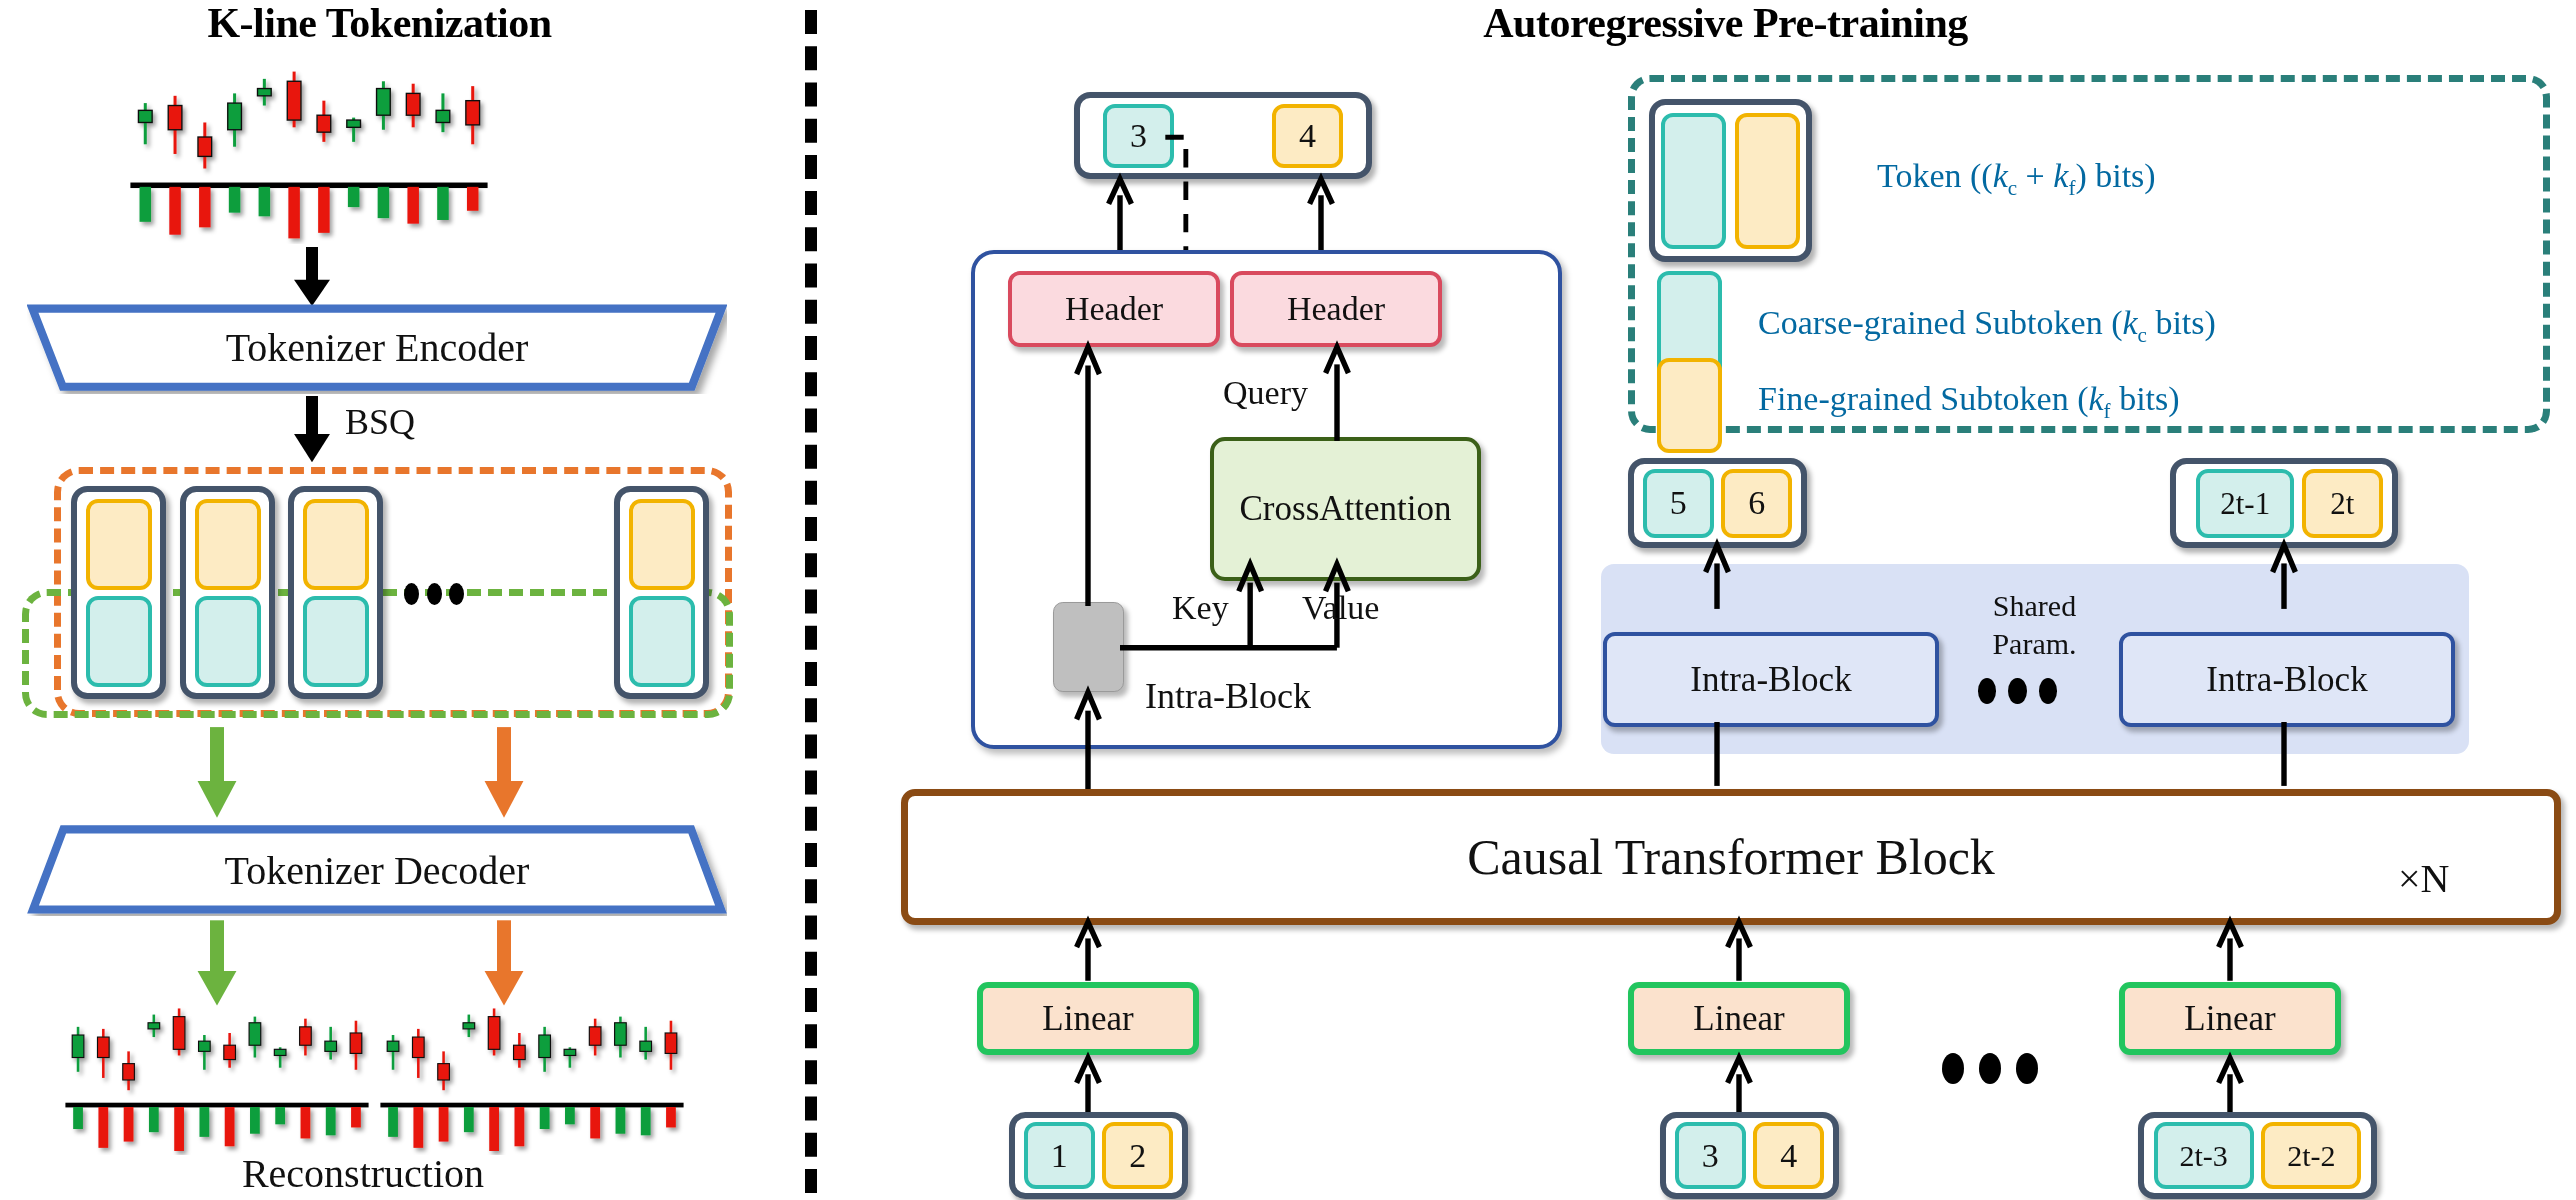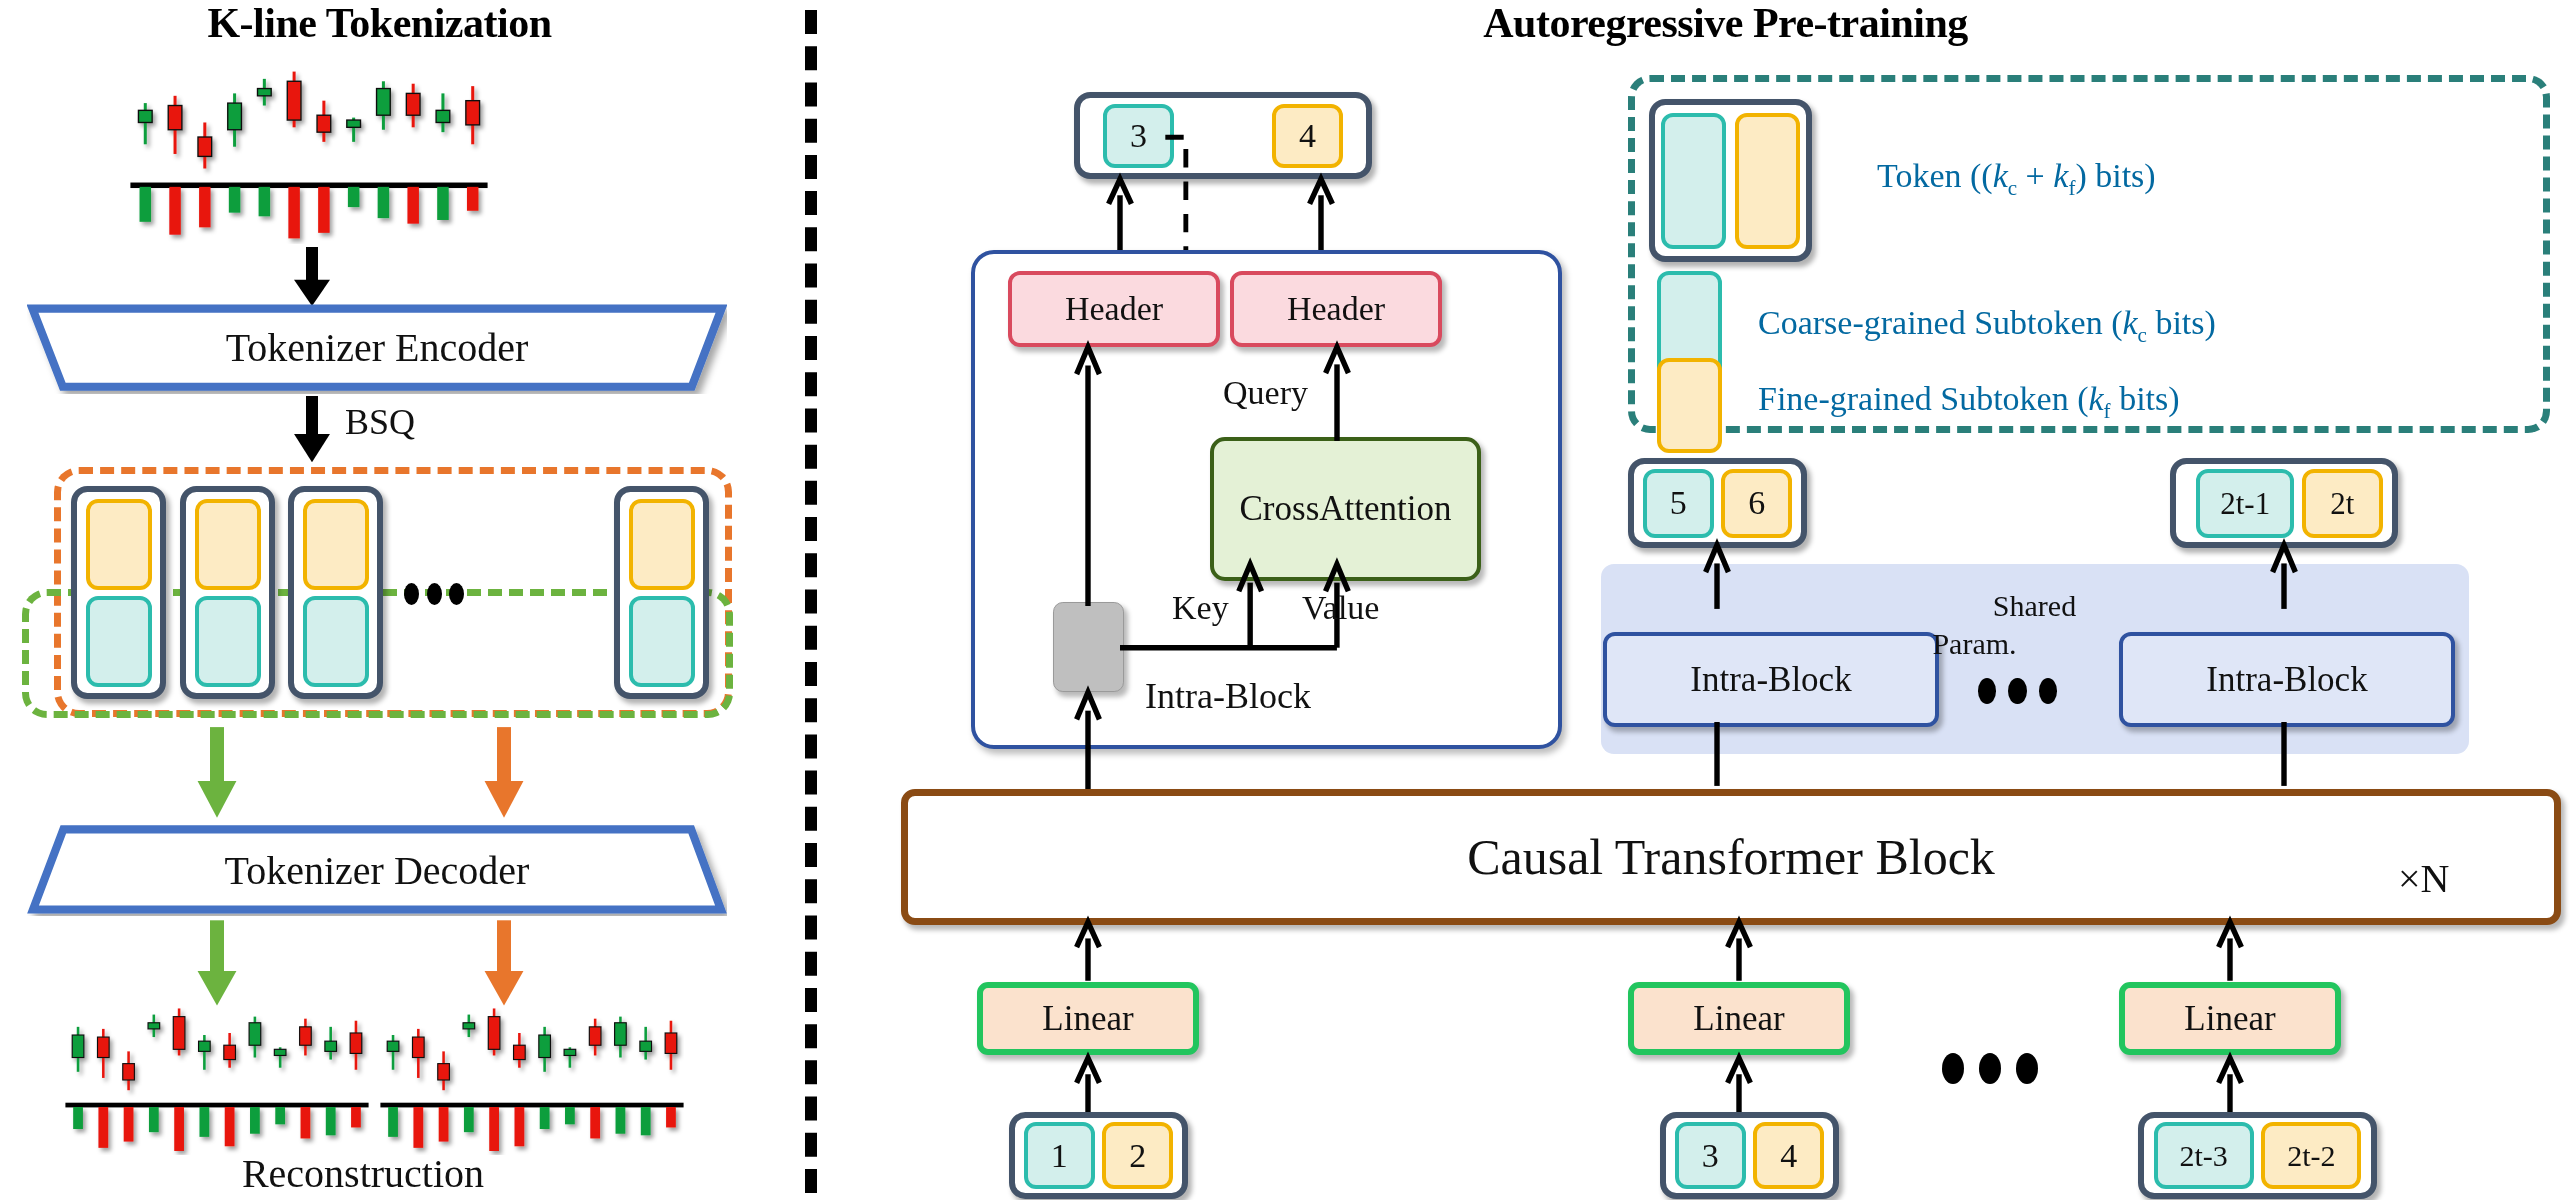--- a/index.html
+++ b/index.html
@@ -420,21 +420,21 @@
   <svg width="38" height="65" viewBox="0 0 70 120">
     <path d="M35 118 L35 34" stroke="#000" stroke-width="10" fill="none"></path>
     <path d="M14 50 L35 0 L56 50" stroke="#000" stroke-width="10" fill="none"></path>
   </svg>
 </div>
 
 <div class="abs rbox intra" style="left:1603px;top:632px;width:336px;height:95px;">Intra-Block</div>
 <div class="abs rbox intra" style="left:2119px;top:632px;width:336px;height:95px;">Intra-Block</div>
 
 <div class="abs ctr" style="left:1953px;top:589px;width:163px;height:33px;font-size:30px;color:#111;text-align:right;">Shared</div>
-<div class="abs ctr" style="left:1893px;top:627px;width:163px;height:33px;font-size:30px;color:#111;">Param.</div>
+<div class="abs ctr" style="left:1953px;top:627px;width:163px;height:33px;font-size:30px;color:#111;">Param.</div>
 <div class="abs dots" style="left:1978px;top:678px;">
   <span class="dot" style="width:18.4px;height:26px;margin-right:12px;"></span>
   <span class="dot" style="width:18.4px;height:26px;margin-right:12px;"></span>
   <span class="dot" style="width:18.4px;height:26px;"></span>
 </div>
 
 <div class="abs arrow" style="left:1698px;top:722px;">
   <svg width="38" height="65" viewBox="0 0 70 120">
     <path d="M35 118 L35 0" stroke="#000" stroke-width="10" fill="none"></path>
   </svg>

